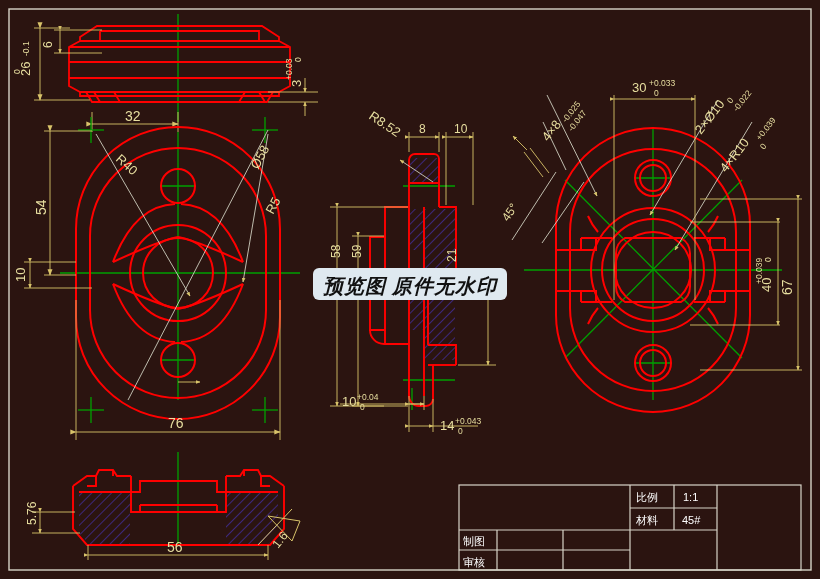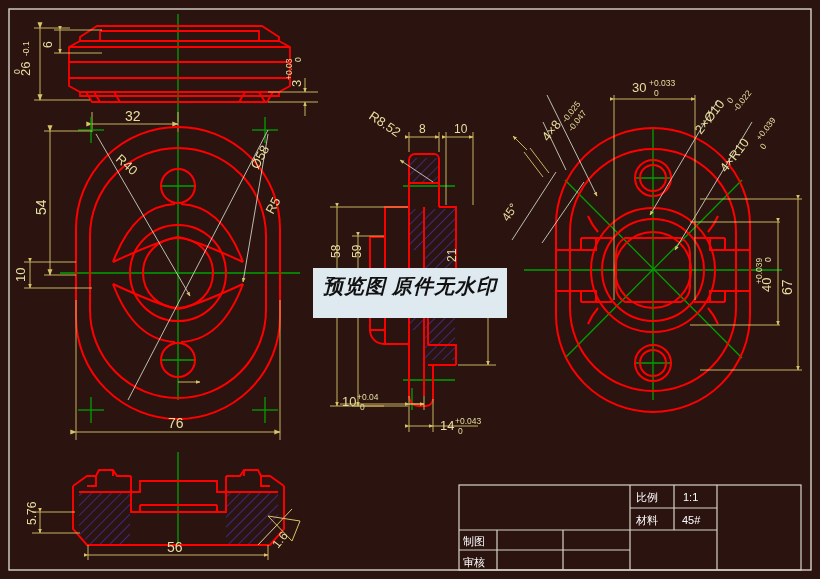--- a/index.html
+++ b/index.html
@@ -4,21 +4,21 @@
 <style>
   html,body{margin:0;padding:0;background:#2b1410;}
   body{font-family:"Liberation Sans",sans-serif;}
   #stage{position:relative;width:820px;height:579px;background:#2b1410;overflow:hidden;}
   #stage svg{position:absolute;left:0;top:0;}
   .wm{
     position:absolute;left:313px;top:268px;
     background:#dfe9f0;color:#111;
     font-family:"Liberation Serif",serif;font-style:italic;font-weight:bold;
     font-size:20px;letter-spacing:1px;
-    padding:5px 10px 18px 10px;white-space:nowrap;
+    padding:5px 10px 0 10px;white-space:nowrap;border-radius:6px;
   }
 </style>
 </head>
 <body>
 
 <div id="stage">
 
 <svg width="820" height="579" viewBox="0 0 820 579">
   <defs>
     <pattern id="hatchA" width="7" height="7" patternTransform="rotate(45)" patternUnits="userSpaceOnUse">

